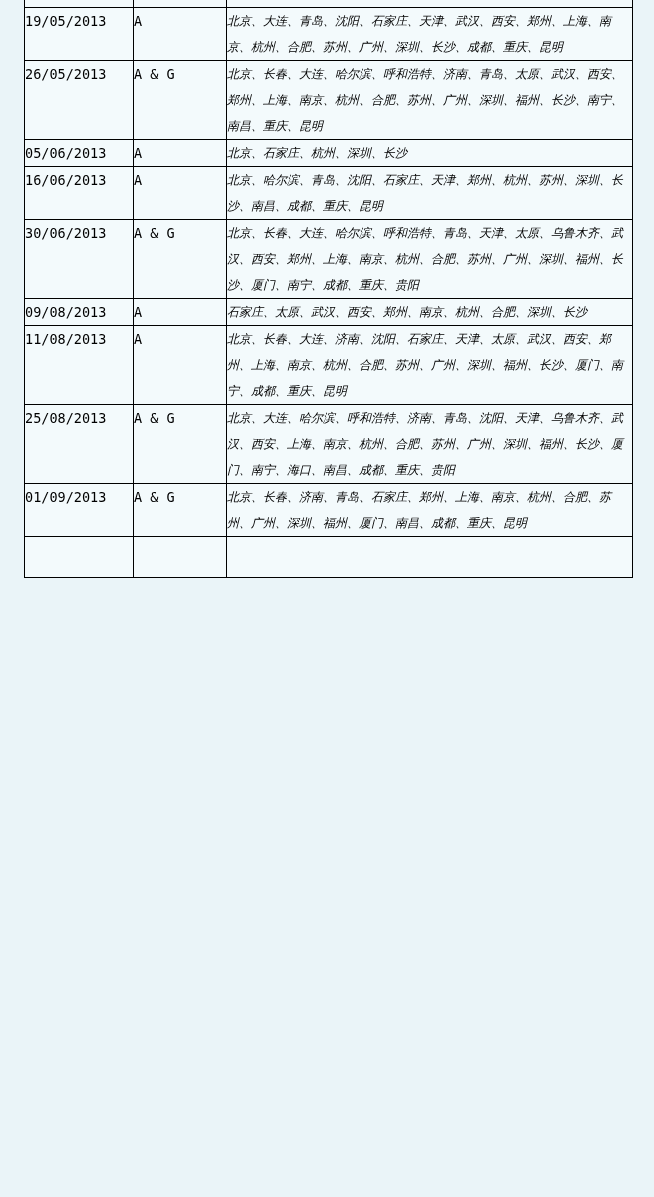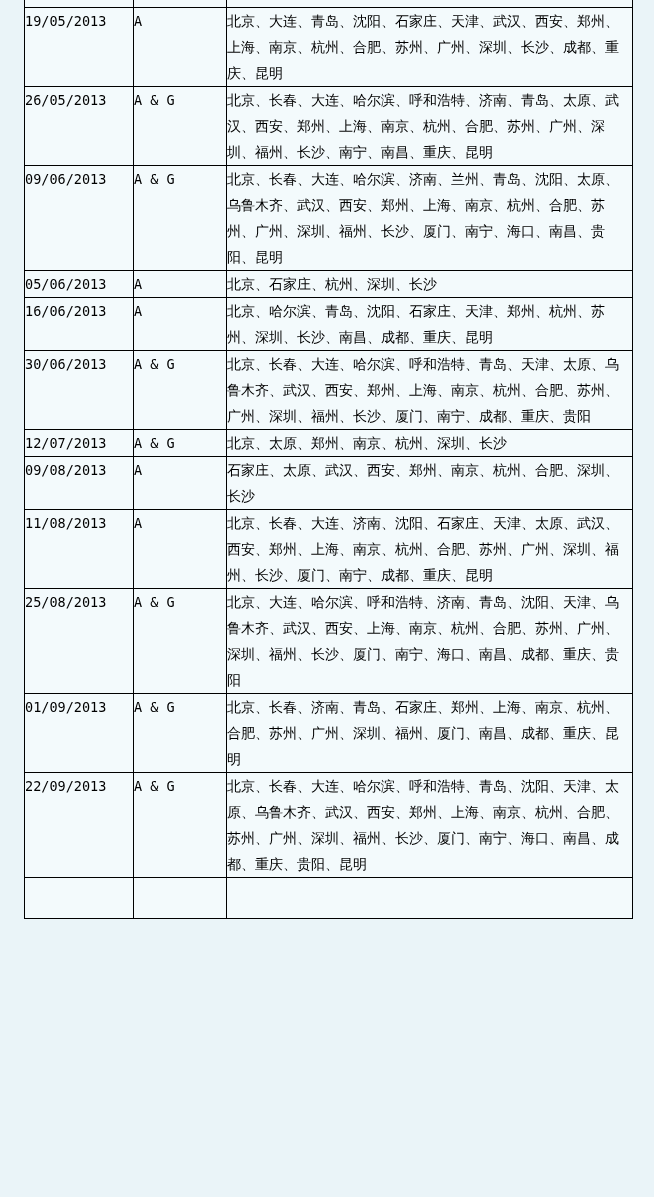--- a/index.html
+++ b/index.html
@@ -43,23 +43,24 @@
   td.code-cell {
     width: 92px;
     padding: 1px 4px 0 9px;
     font-family: "DejaVu Sans Mono", "Liberation Mono", monospace;
     font-size: 13.5px;
     line-height: 26px;
     white-space: nowrap;
   }
   td.cities-cell {
     padding: 1px 2px 0 9px;
-    font-size: 14px;
+    font-size: 12px;
     line-height: 26px;
     word-break: break-all;
+    font-style: italic;
   }
   tr.partial-row td {
     height: 26px;
   }
   tr.partial-row.bottom td {
     height: 40px;
   }
 </style>
 </head>
 <body style="background: rgb(234, 244, 248);">
@@ -78,43 +79,33 @@
     <td class="date-cell">19/05/2013</td>
     <td class="code-cell">A</td>
     <td class="cities-cell">北京、大连、青岛、沈阳、石家庄、天津、武汉、西安、郑州、上海、南京、杭州、合肥、苏州、广州、深圳、长沙、成都、重庆、昆明</td>
   </tr>
         <tr>
     <td class="date-cell">26/05/2013</td>
     <td class="code-cell">A &amp; G</td>
     <td class="cities-cell">北京、长春、大连、哈尔滨、呼和浩特、济南、青岛、太原、武汉、西安、郑州、上海、南京、杭州、合肥、苏州、广州、深圳、福州、长沙、南宁、南昌、重庆、昆明</td>
   </tr>
         <tr>
-    <td class="date-cell">09/06/2013</td>
-    <td class="code-cell">A &amp; G</td>
-    <td class="cities-cell">北京、长春、大连、哈尔滨、济南、兰州、青岛、沈阳、太原、乌鲁木齐、武汉、西安、郑州、上海、南京、杭州、合肥、苏州、广州、深圳、福州、长沙、厦门、南宁、海口、南昌、贵阳、昆明</td>
-  </tr>
-        <tr>
     <td class="date-cell">05/06/2013</td>
     <td class="code-cell">A</td>
     <td class="cities-cell">北京、石家庄、杭州、深圳、长沙</td>
   </tr>
         <tr>
     <td class="date-cell">16/06/2013</td>
     <td class="code-cell">A</td>
     <td class="cities-cell">北京、哈尔滨、青岛、沈阳、石家庄、天津、郑州、杭州、苏州、深圳、长沙、南昌、成都、重庆、昆明</td>
   </tr>
         <tr>
     <td class="date-cell">30/06/2013</td>
     <td class="code-cell">A &amp; G</td>
     <td class="cities-cell">北京、长春、大连、哈尔滨、呼和浩特、青岛、天津、太原、乌鲁木齐、武汉、西安、郑州、上海、南京、杭州、合肥、苏州、广州、深圳、福州、长沙、厦门、南宁、成都、重庆、贵阳</td>
-  </tr>
-        <tr>
-    <td class="date-cell">12/07/2013</td>
-    <td class="code-cell">A &amp; G</td>
-    <td class="cities-cell">北京、太原、郑州、南京、杭州、深圳、长沙</td>
   </tr>
         <tr>
     <td class="date-cell">09/08/2013</td>
     <td class="code-cell">A</td>
     <td class="cities-cell">石家庄、太原、武汉、西安、郑州、南京、杭州、合肥、深圳、长沙</td>
   </tr>
         <tr>
     <td class="date-cell">11/08/2013</td>
     <td class="code-cell">A</td>
     <td class="cities-cell">北京、长春、大连、济南、沈阳、石家庄、天津、太原、武汉、西安、郑州、上海、南京、杭州、合肥、苏州、广州、深圳、福州、长沙、厦门、南宁、成都、重庆、昆明</td>
@@ -122,25 +113,20 @@
         <tr>
     <td class="date-cell">25/08/2013</td>
     <td class="code-cell">A &amp; G</td>
     <td class="cities-cell">北京、大连、哈尔滨、呼和浩特、济南、青岛、沈阳、天津、乌鲁木齐、武汉、西安、上海、南京、杭州、合肥、苏州、广州、深圳、福州、长沙、厦门、南宁、海口、南昌、成都、重庆、贵阳</td>
   </tr>
         <tr>
     <td class="date-cell">01/09/2013</td>
     <td class="code-cell">A &amp; G</td>
     <td class="cities-cell">北京、长春、济南、青岛、石家庄、郑州、上海、南京、杭州、合肥、苏州、广州、深圳、福州、厦门、南昌、成都、重庆、昆明</td>
   </tr>
-        <tr>
-    <td class="date-cell">22/09/2013</td>
-    <td class="code-cell">A &amp; G</td>
-    <td class="cities-cell">北京、长春、大连、哈尔滨、呼和浩特、青岛、沈阳、天津、太原、乌鲁木齐、武汉、西安、郑州、上海、南京、杭州、合肥、苏州、广州、深圳、福州、长沙、厦门、南宁、海口、南昌、成都、重庆、贵阳、昆明</td>
-  </tr>
       </tbody>
     <tbody>
       <tr class="partial-row bottom">
         <td class="date-cell"></td>
         <td class="code-cell"></td>
         <td class="cities-cell"></td>
       </tr>
     </tbody>
   </table>
 </div>

